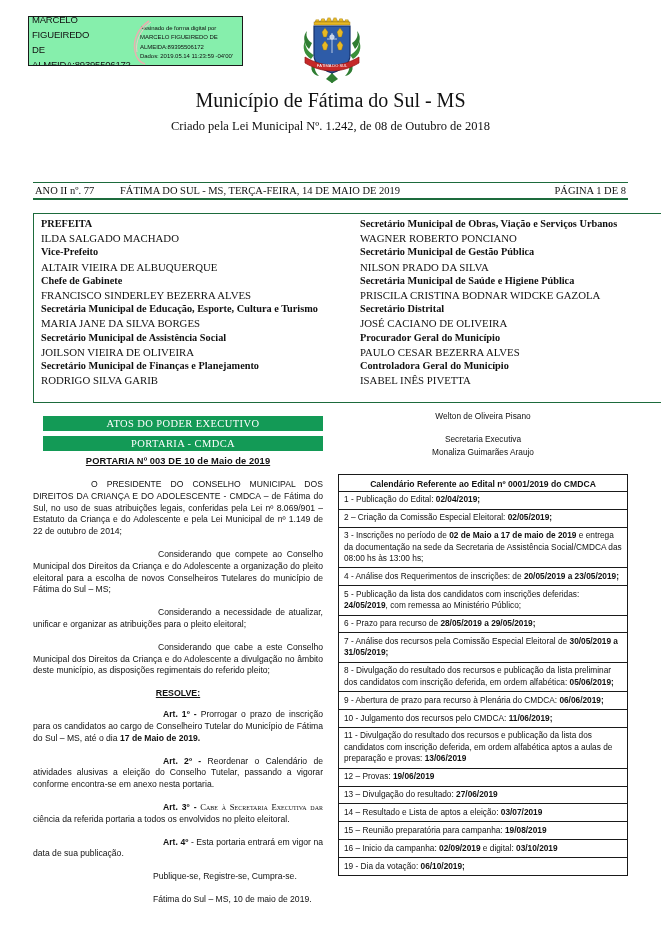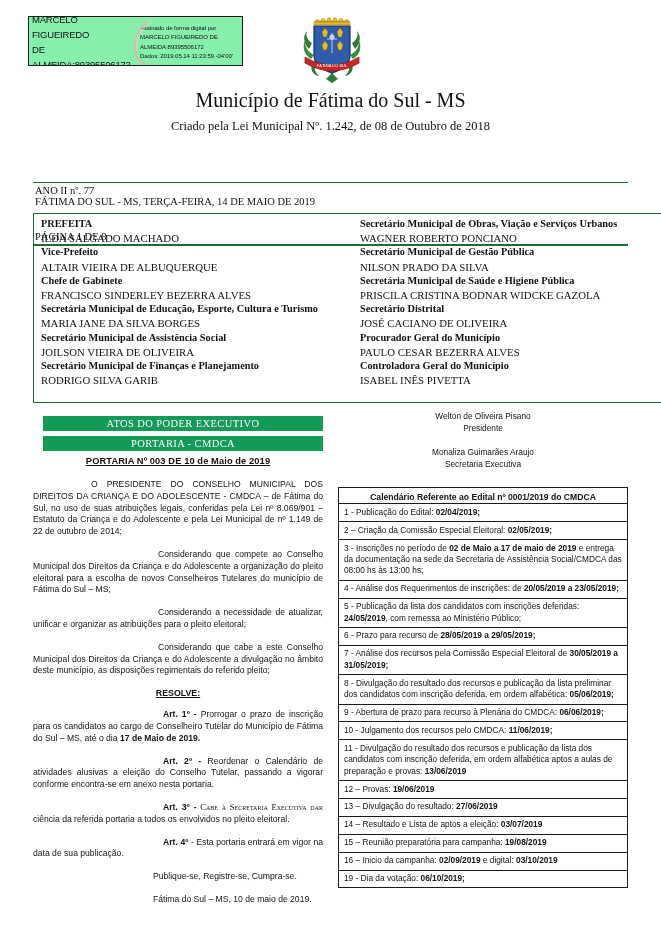--- a/index.html
+++ b/index.html
@@ -106,25 +106,24 @@
     top: 182px;
     width: 595px;
     border-top: 1px solid #1d6b3c;
     border-bottom: 2.5px solid #1d6b3c;
     padding: 2px 2px 2px 2px;
     font-family: "Liberation Serif", serif;
     font-size: 10.5px;
     display: flex;
     align-items: baseline;
     color: #111;
-    flex-direction: column;
   }
   .anobar .a1 { width: 85px; }
   .anobar .a2 { flex: 1; }
-  .anobar .a3 { text-align: left; margin-top: 24px; }
+  .anobar .a3 { text-align: left; }
 
   
   .officials {
     position: absolute;
     left: 33px;
     top: 213px;
     width: 646px;
     height: 190px;
     border: 1.4px solid #1d6b3c;
     display: flex;
@@ -398,26 +397,25 @@
     <div class="center-line pad-ind">Publique-se, Registre-se, Cumpra-se.</div>
 
     <div class="para">
       <span style="display:inline-block;width:120px"></span><span>Fátima do Sul – MS, 10 de maio de 2019.</span>
     </div>
   </div>
 
   <div class="right-col">
     <div class="sig-block">
       <div>Welton de Oliveira Pisano</div>
-      <div>Presidente</div>
     </div>
     <div class="sig-gap"></div>
     <div class="sig-block">
+      <div>Secretaria Executiva</div>
       <div>Monaliza Guimarães Araujo</div>
-      <div>Secretaria Executiva</div>
     </div>
 
     <table class="cal-table">
       <tbody>
         <tr>
           <td class="head">Calendário Referente ao Edital nº 0001/2019 do CMDCA</td>
         </tr>
         <tr>
             <td><span>1 - Publicação do Edital: </span><b>02/04/2019;</b><span></span></td>
           </tr>

